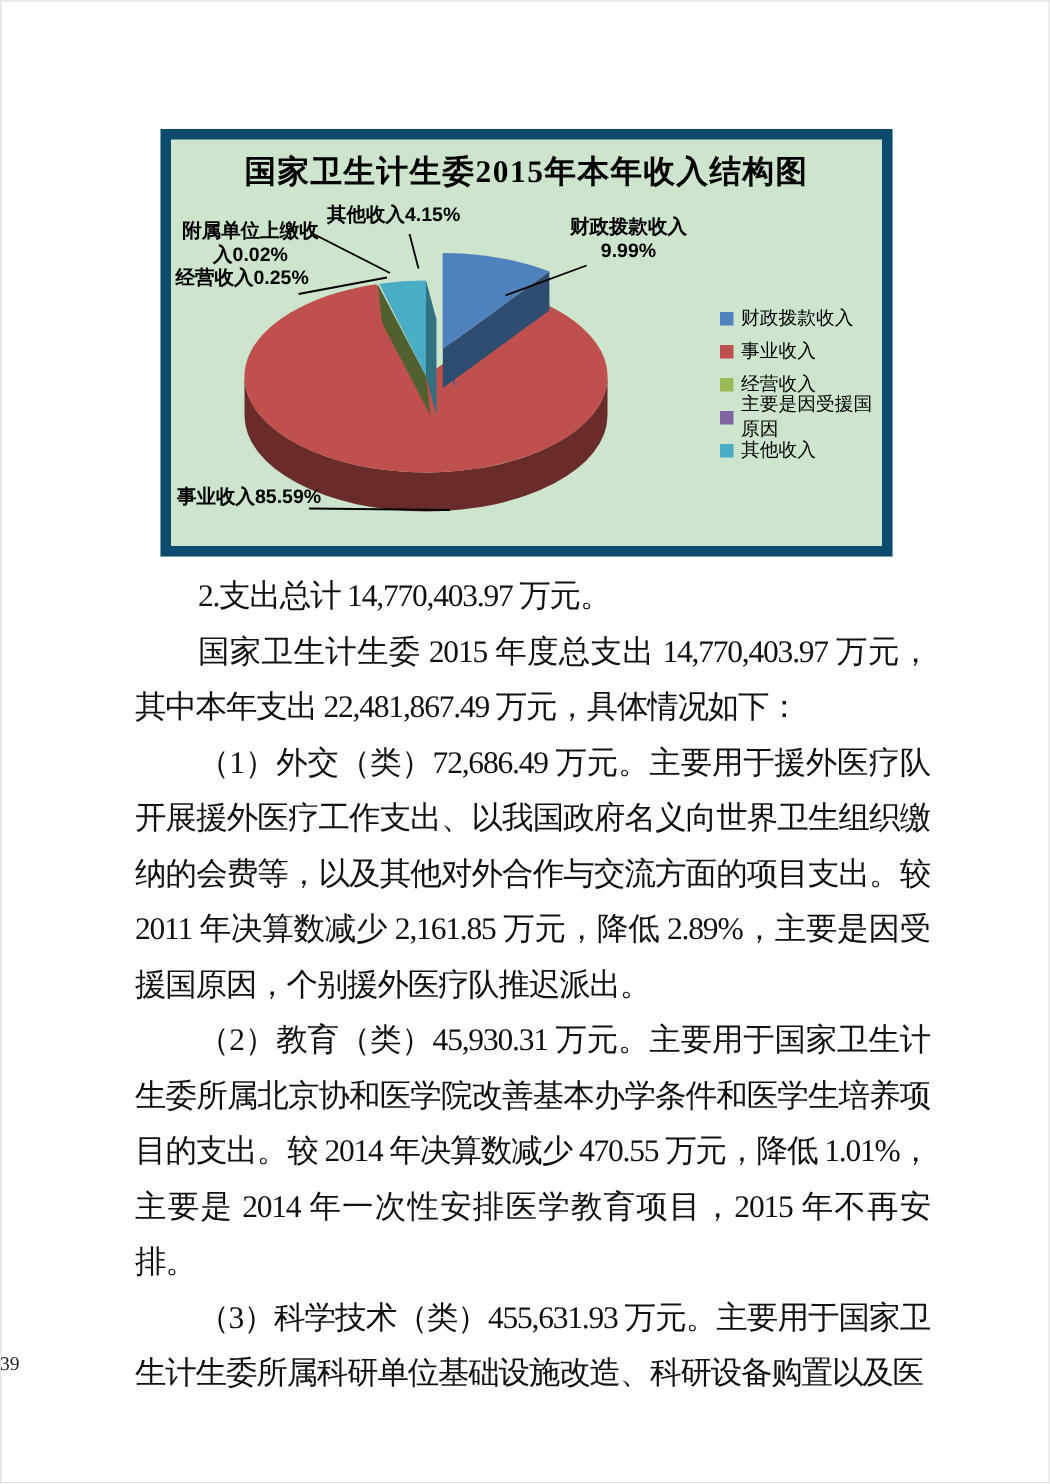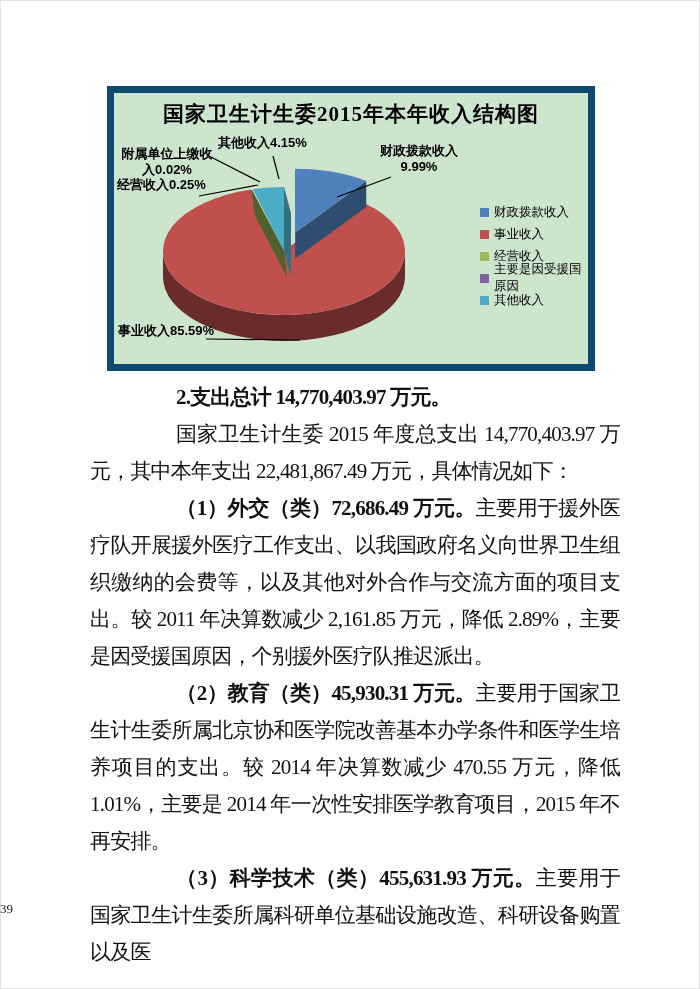--- a/index.html
+++ b/index.html
@@ -25,21 +25,21 @@
   .callout.two-line{white-space:normal;text-align:center;}
   .legend{position:absolute;left:366px;top:108px;margin:0;padding:0;list-style:none;}
   .legend li{display:flex;align-items:center;height:22px;font-size:12.5px;color:#000;}
   .swatch{width:9px;height:9px;margin-right:5px;flex:none;background:#888;}
   
   .text-block{position:absolute;left:90px;top:379px;width:530px;}
   .text-block p{
     margin:0;font-size:21px;line-height:37px;text-align:justify;
     letter-spacing:-0.8px;text-indent:42px;
   }
-  .text-block b{font-weight:bold;margin-left:44px;}
+  .text-block b{font-weight:normal;}
   .page-num{
     position:absolute;left:0;right:0;top:901px;text-align:left;
     font-size:13px;color:#222;
   }
 </style>
 </head>
 <body>
 
 <div class="page">
 

